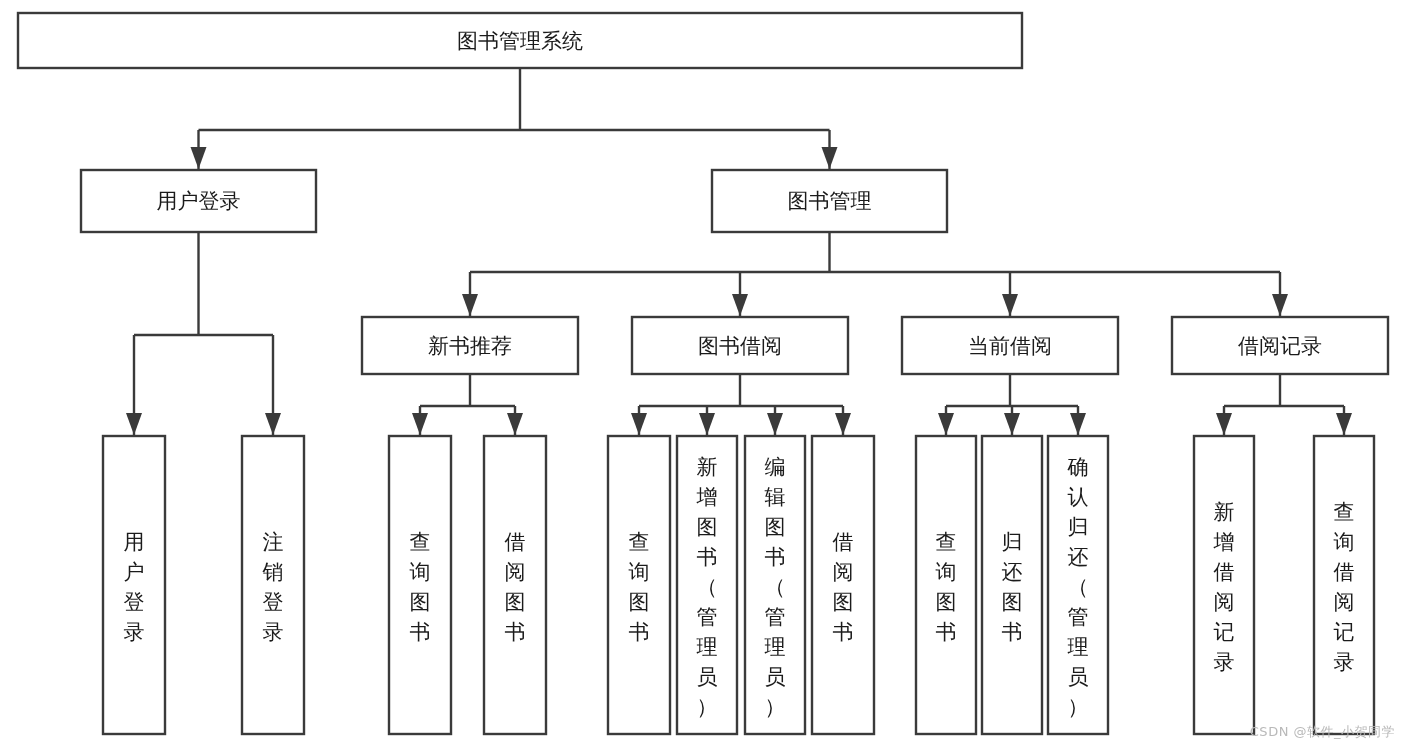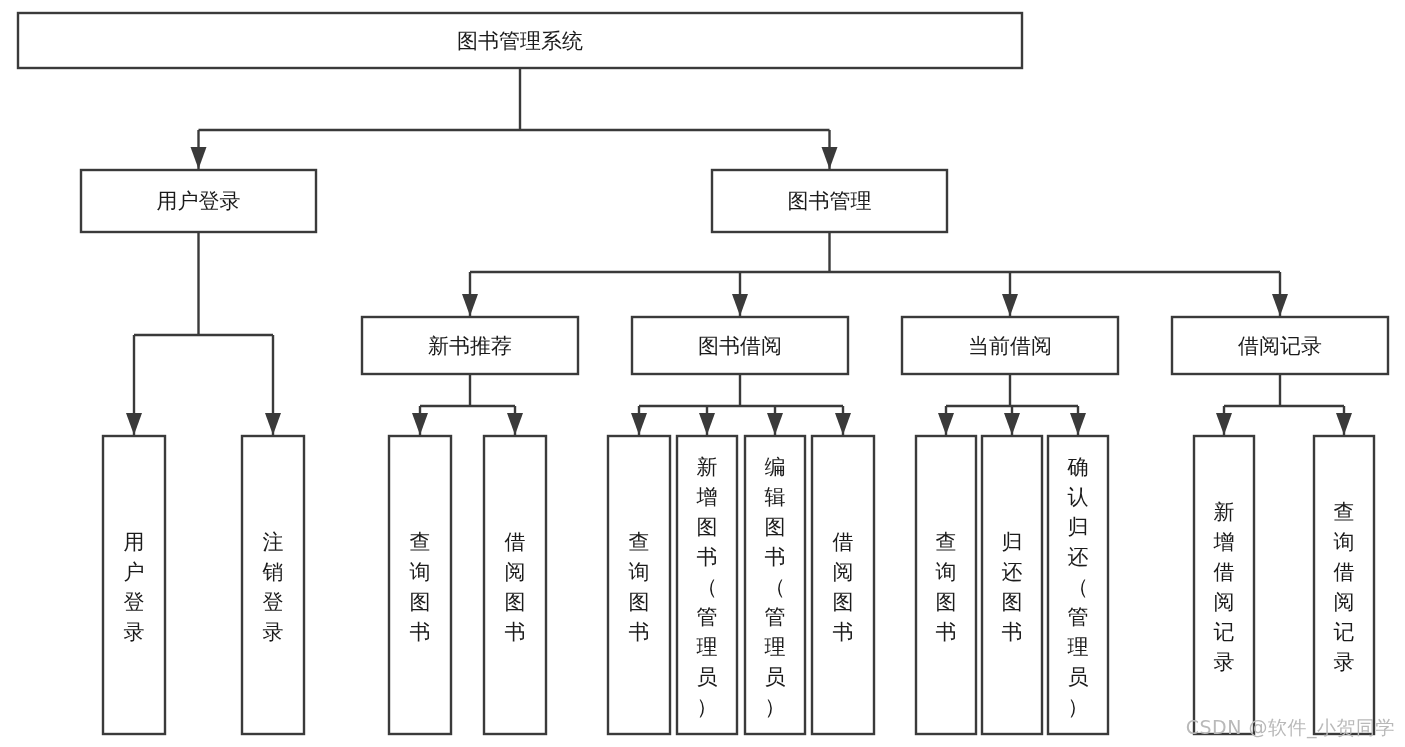--- a/index.html
+++ b/index.html
@@ -56,21 +56,21 @@
   }
   .arrow-head {
     fill: #3a3a3a;
     stroke: none;
   }
   .watermark-text {
     position: absolute;
     right: 10px;
     bottom: 6px;
     font-family: "DejaVu Sans", "Liberation Sans", sans-serif;
-    font-size: 19px;
+    font-size: 13px;
     color: #b9b9b9;
     letter-spacing: 0.5px;
     white-space: pre;
     user-select: none;
   }
 </style>
 </head>
 <body>
 
 <div id="diagram-root">

